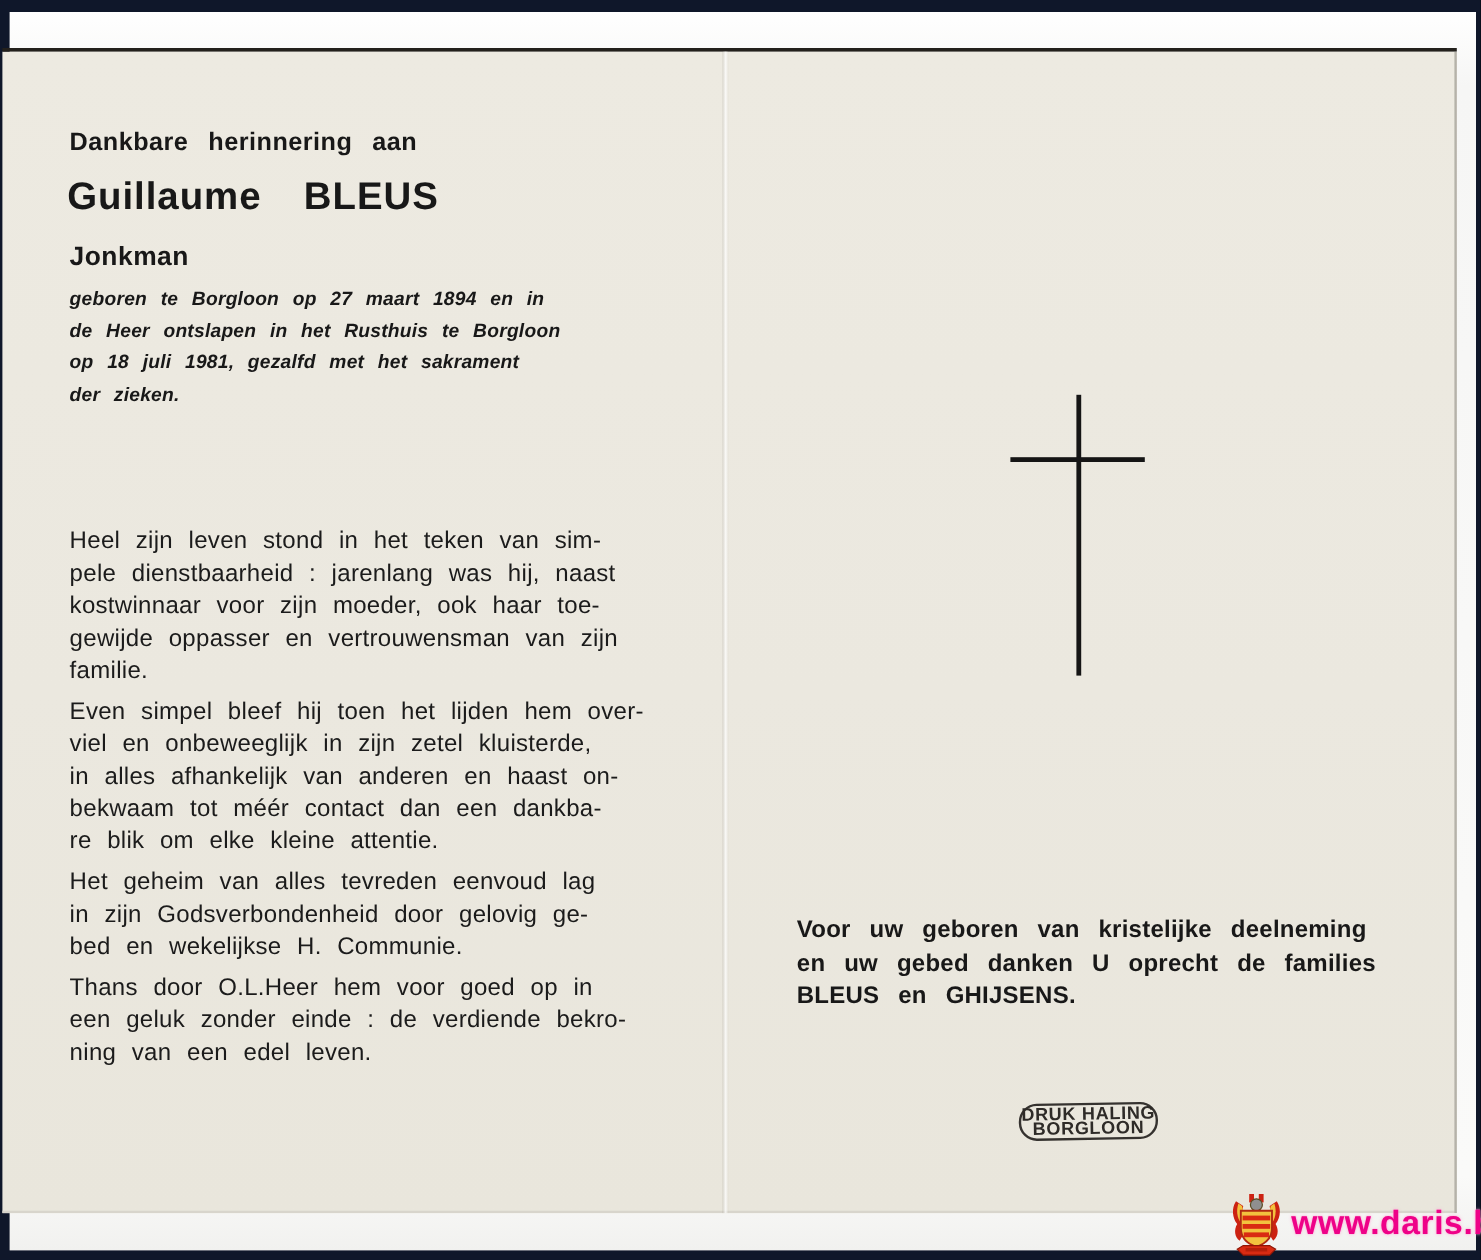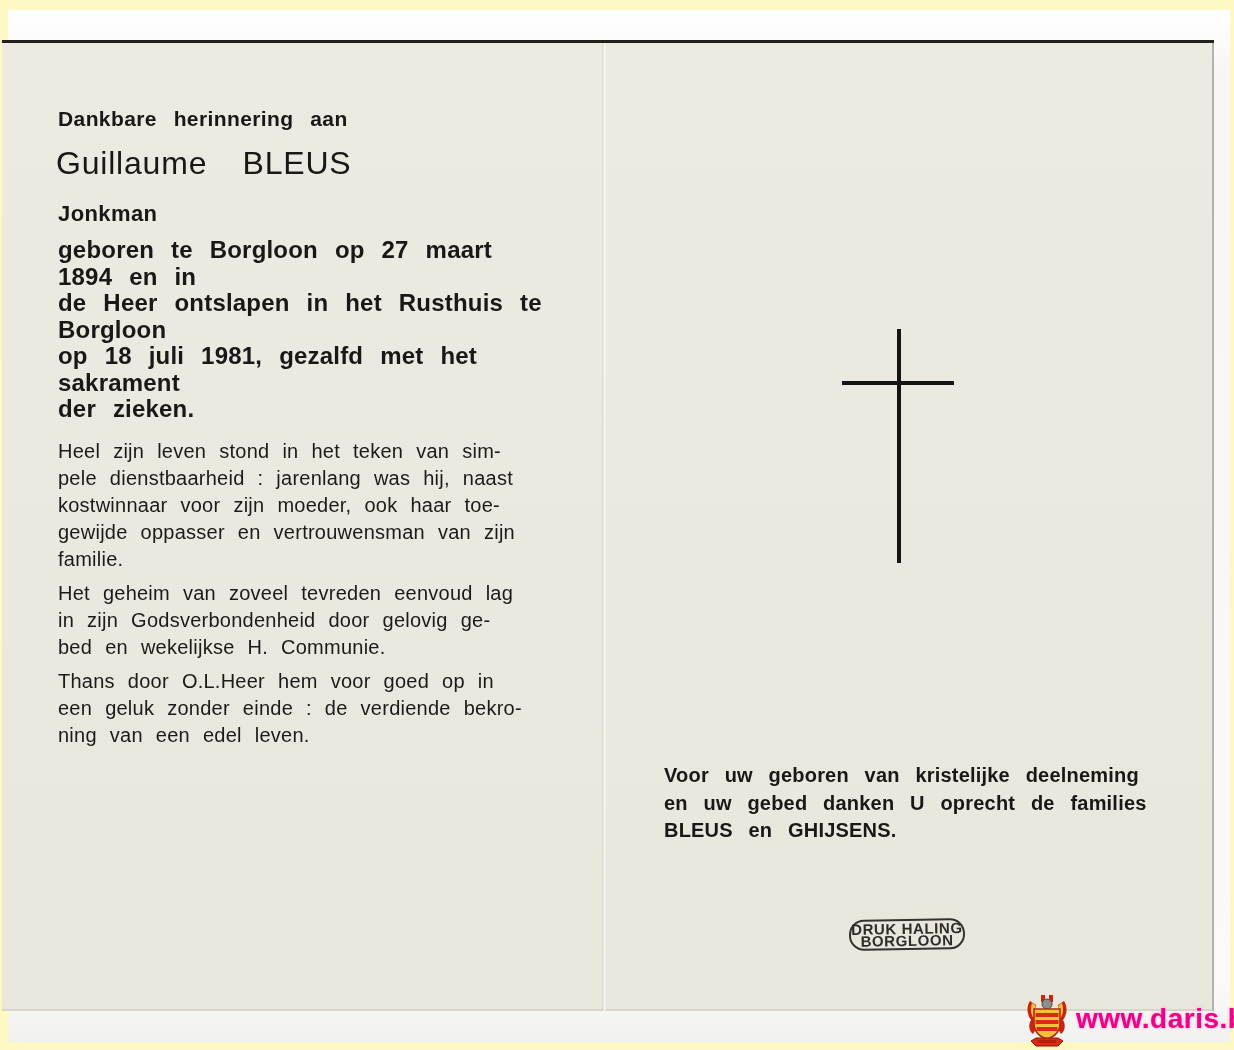--- a/index.html
+++ b/index.html
@@ -1,18 +1,18 @@
 <!DOCTYPE html>
 <html><head>
 <meta charset="utf-8">
 <style>
   html,body{margin:0;padding:0;background:#060606;}
   #scan{
     position:relative;width:1234px;height:1050px;overflow:hidden;
-    background:#fef9c3;
+    background:#0f172a;
     font-family:"Liberation Sans","DejaVu Sans",sans-serif;
   }
   
   .bed{
     position:absolute;left:8px;top:10px;right:4px;bottom:8px;
     background:linear-gradient(180deg,#ffffff 0%,#f6f6f5 6%,#fafaf9 94%,#f1f1ef 100%);
   }
   
   .card{
     position:absolute;left:2px;top:40px;width:1212px;height:968px;
@@ -26,30 +26,30 @@
     background:linear-gradient(to right,rgba(110,104,90,0.16),rgba(255,255,255,0.75) 55%,rgba(110,104,90,0.05));
   }
   .ink{color:#181818;}
   
   .intro-label{
     position:absolute;left:56px;top:64px;
     font-size:21px;font-weight:bold;letter-spacing:0.4px;word-spacing:0.5em;
   }
   .name{
     position:absolute;left:54px;top:102px;
-    font-size:32px;font-weight:normal;letter-spacing:0.8px;word-spacing:0.8em;
+    font-size:32px;font-weight:bold;letter-spacing:0.8px;word-spacing:0.8em;
   }
   .status{
     position:absolute;left:56px;top:158px;
     font-size:22px;font-weight:bold;letter-spacing:0.4px;
   }
   .life-dates{
     position:absolute;left:56px;top:194px;width:500px;
-    font-size:24px;font-weight:bold;line-height:26.5px;
-    letter-spacing:0.2px;word-spacing:0.42em;white-space:pre-line;
+    font-size:16px;font-weight:bold;line-height:26.5px;
+    letter-spacing:0.2px;word-spacing:0.42em;white-space:pre-line;font-style:italic;
   }
   .paragraphs{
     position:absolute;left:56px;top:395px;width:500px;
   }
   .para{
     font-size:20px;font-weight:400;line-height:27px;margin:0 0 7px 0;
     letter-spacing:0.25px;word-spacing:0.36em;white-space:pre-line;
     color:#1b1b1b;
   }
   
@@ -95,21 +95,26 @@
 de Heer ontslapen in het Rusthuis te Borgloon
 op 18 juli 1981, gezalfd met het sakrament
 der zieken.</div>
 
       <div class="paragraphs">
         <p class="para">Heel zijn leven stond in het teken van sim-
 pele dienstbaarheid : jarenlang was hij, naast
 kostwinnaar voor zijn moeder, ook haar toe-
 gewijde oppasser en vertrouwensman van zijn
 familie.</p>
-        <p class="para">Het geheim van zoveel tevreden eenvoud lag
+        <p class="para">Even simpel bleef hij toen het lijden hem over-
+viel en onbeweeglijk in zijn zetel kluisterde,
+in alles afhankelijk van anderen en haast on-
+bekwaam tot méér contact dan een dankba-
+re blik om elke kleine attentie.</p>
+        <p class="para">Het geheim van alles tevreden eenvoud lag
 in zijn Godsverbondenheid door gelovig ge-
 bed en wekelijkse H. Communie.</p>
         <p class="para">Thans door O.L.Heer hem voor goed op in
 een geluk zonder einde : de verdiende bekro-
 ning van een edel leven.</p>
       </div>
     </div>
 
     <div>
       <div class="cross">

